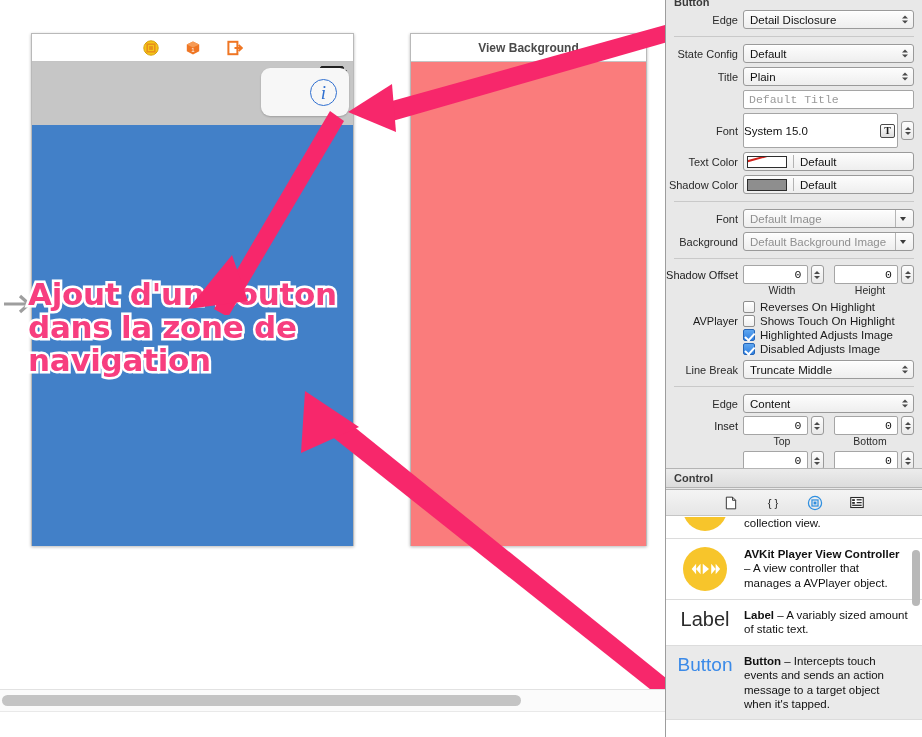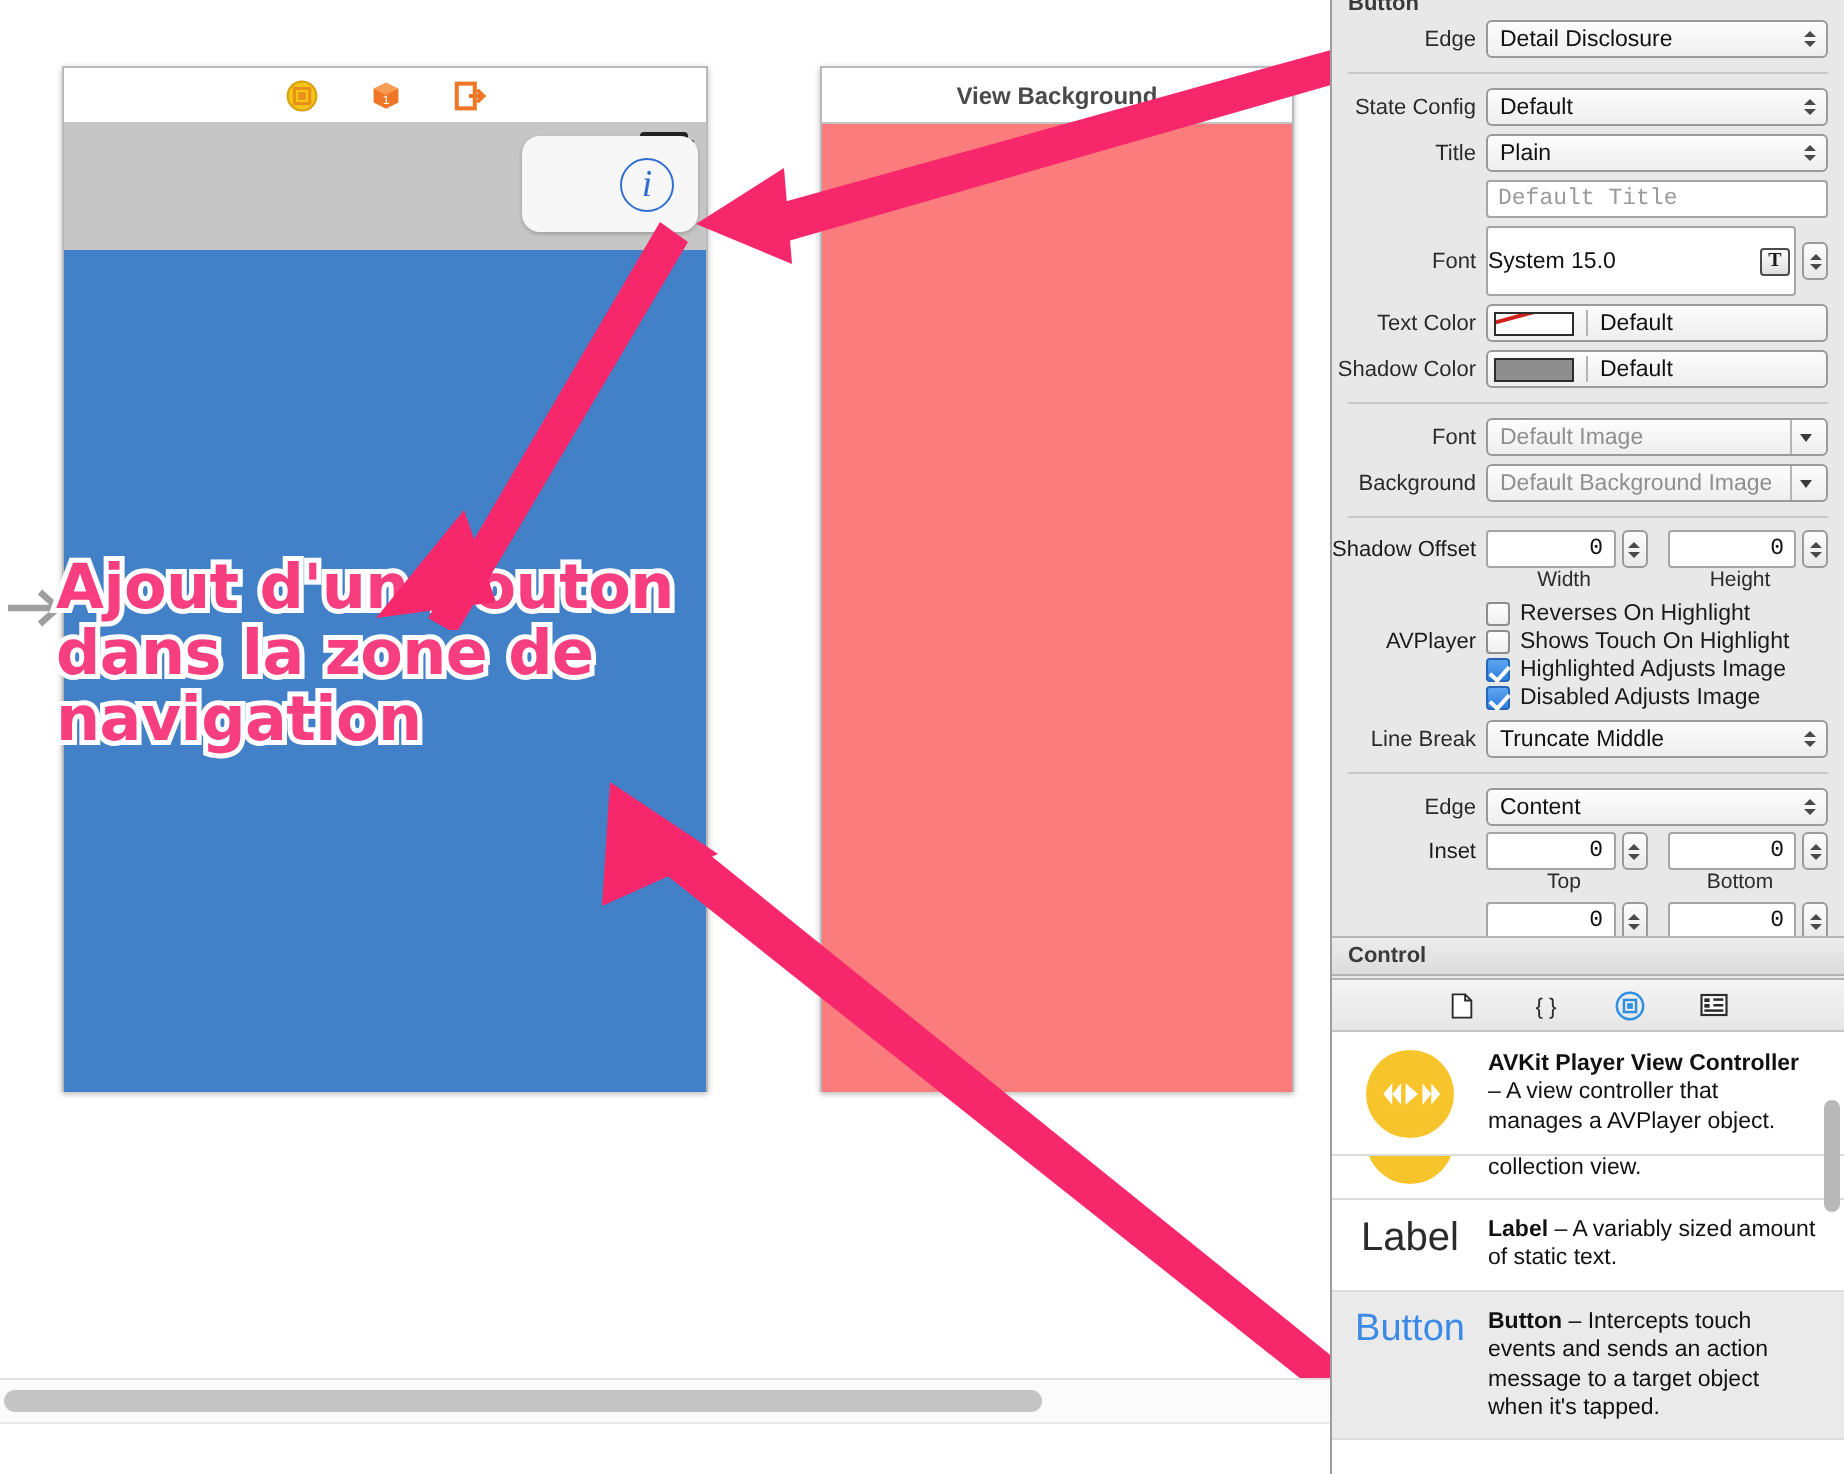--- a/index.html
+++ b/index.html
@@ -634,42 +634,42 @@
               <rect x="3.2" y="8.4" width="3.2" height="2.2" fill="#2b2b2b"></rect>
               <rect x="8.6" y="5" width="6" height="1.5" fill="#2b2b2b"></rect>
               <rect x="8.6" y="8.4" width="6" height="1.5" fill="#2b2b2b"></rect>
               <rect x="3.2" y="11.6" width="11.4" height="1.5" fill="#2b2b2b"></rect>
             </svg>
         </span>
       </div>
 
       <div id="lib-list">
 
+        <div class="lib-item lib-clip-top" style="padding-top:0;padding-bottom:0;align-items:flex-start;">
+          <div class="lib-icon">
+            <div class="round-yellow" style="margin-top:-30px;"></div>
+          </div>
+          <div class="lib-text" style="margin-top:-1px;">collection view.</div>
+        </div>
+
         <div class="lib-item">
           <div class="lib-icon">
             <div class="round-yellow">
               <svg viewBox="0 0 36 18" width="32" height="16">
                 <path d="M8 3 L3 9 L8 15 Z M13 3 L8 9 L13 15 Z" fill="#fff"></path>
                 <path d="M15.5 3 L22.5 9 L15.5 15 Z" fill="#fff"></path>
                 <path d="M25 3 L30 9 L25 15 Z M30 3 L35 9 L30 15 Z" fill="#fff"></path>
               </svg>
             </div>
           </div>
           <div class="lib-text">
             <b>AVKit Player View Controller</b><span> – A view controller that manages a AVPlayer object.</span>
           </div>
         </div>
 
-        <div class="lib-item lib-clip-top" style="padding-top:0;padding-bottom:0;align-items:flex-start;">
-          <div class="lib-icon">
-            <div class="round-yellow" style="margin-top:-30px;"></div>
-          </div>
-          <div class="lib-text" style="margin-top:-1px;">collection view.</div>
-        </div>
-
         <div class="lib-item">
           <div class="lib-icon">
             <span class="lbl-glyph">Label</span>
           </div>
           <div class="lib-text">
             <b>Label</b><span> – A variably sized amount of static text.</span>
           </div>
         </div>
 
         <div class="lib-item selected">

